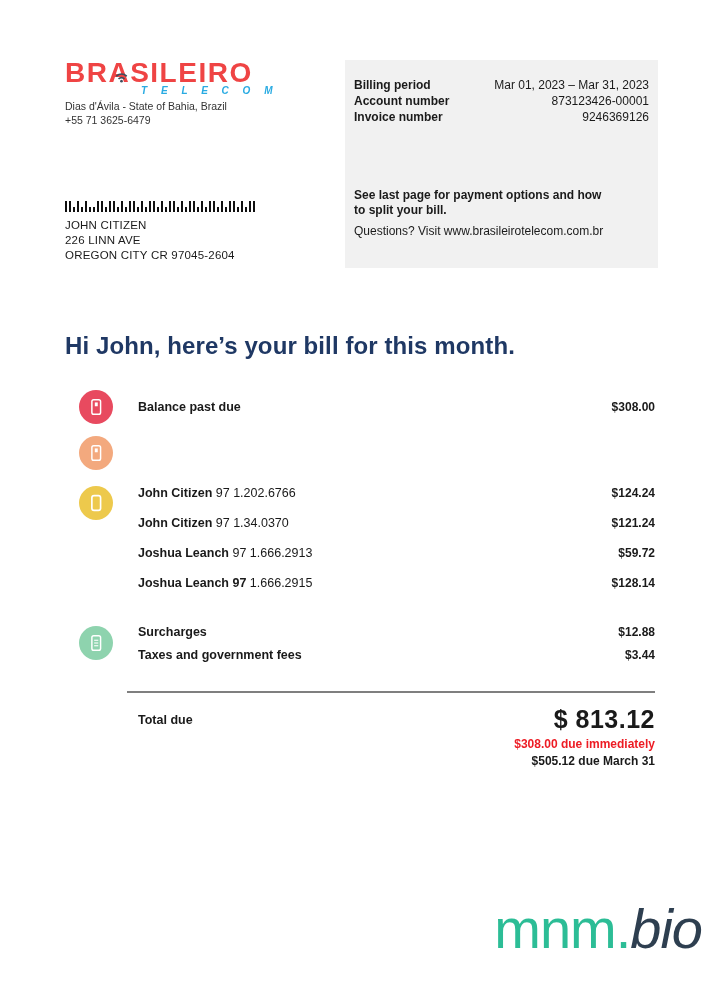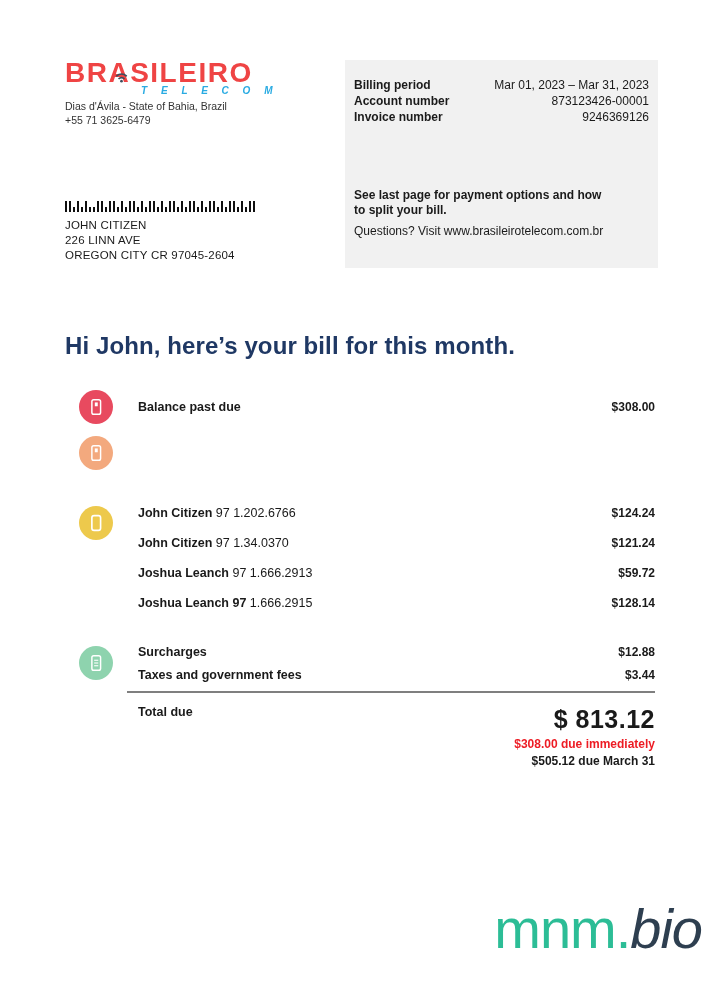--- a/index.html
+++ b/index.html
@@ -47,30 +47,30 @@
   .circle.orange { background:var(--icon-orange,#f3a97e); }
   .circle.yellow { background:var(--icon-yellow,#edc94c); }
   .circle.green  { background:var(--icon-green,#8ed3ae); }
   .rows { flex:1; }
   .srow { display:flex; justify-content:space-between; align-items:center; }
   .srow .lbl { font-size:12.5px; font-weight:700; }
   .srow .lbl .reg { font-weight:400; }
   .srow .amt { font-size:12px; font-weight:700; }
   .g1 .srow { height:34px; }
   .g2 { margin-top:12px; } .g2 .srow { height:34px; }
-  .g3 { margin-top:28px;text-align:center; } .g3 .srow { height:30px; }
+  .g3 { margin-top:8px;text-align:center; } .g3 .srow { height:30px; }
   .g3 .icon-cell .circle { margin-top:8px; }
   .g4 { margin-top:22px; } .g4 .srow { height:23px; }
   .g4 .icon-cell .circle { margin-top:6px; }
 
   
   .total-section { position:absolute; left:127px; top:691px; width:528px;
                    border-top:2px solid #7f7f7f; padding-top:12px;
                    display:flex; justify-content:space-between; }
-  .total-label { font-size:12.5px; font-weight:700; margin-left:11px; }
+  .total-label { font-size:12.5px; font-weight:700; margin-left:11px; margin-top:8px; }
   .total-right { text-align:right; }
   .total-amount { font-size:25px; font-weight:800; letter-spacing:.5px; }
   .total-due-now { font-size:12px; font-weight:700; color:var(--due-red,#ed1c24); margin-top:3px; }
   .total-due-later { font-size:12px; font-weight:700; margin-top:3px; }
 
   
   .watermark { position:absolute; right:18px; top:898px; font-size:56px; font-weight:400;
                letter-spacing:-1px; line-height:62px; }
   .wm-green { color:var(--watermark-green,#2cbd96); }
   .wm-dark { color:#2e3f50; font-style:italic; }

